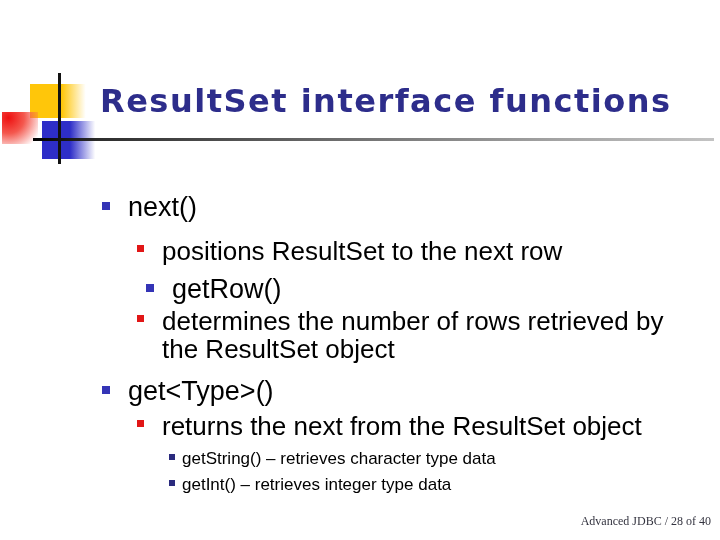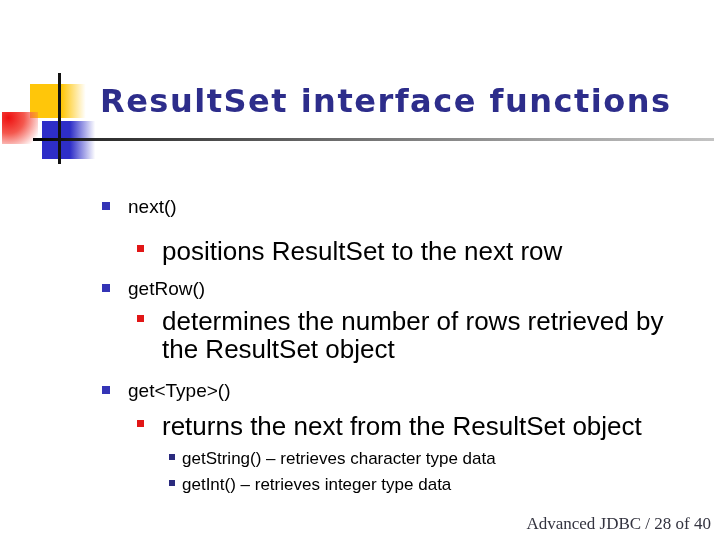--- a/index.html
+++ b/index.html
@@ -31,31 +31,31 @@
   
   .slide-title{
     position:absolute;left:100px;top:84px;width:612px;
     font-family:"DejaVu Sans",sans-serif;font-weight:bold;
     font-size:32px;line-height:34px;letter-spacing:1.5px;
     color:#2d2d8b;white-space:nowrap;
   }
   
   .row{position:absolute;color:#000000;}
   .row .bullet{position:absolute;display:block;}
-  .l1{left:128px;font-size:19px;line-height:30px;white-space:nowrap;}
+  .l1{left:128px;font-size:27px;line-height:30px;white-space:nowrap;}
   .l1 .bullet{left:-26px;top:10px;width:8px;height:8px;background:#3434b6;}
   .l2{left:162px;font-size:26px;line-height:28px;width:505px;}
   .l2 .bullet{left:-25px;top:8px;width:7px;height:7px;background:#e11616;}
   .l3{left:182px;font-size:17px;line-height:24px;white-space:nowrap;}
   .l3 .bullet{left:-13px;top:7px;width:6px;height:6px;background:#2a2a7e;}
   .italic{}
   
   .footer{
     position:absolute;right:9px;top:514px;
-    font-family:"Liberation Serif",serif;font-size:17px;
+    font-family:"Liberation Serif",serif;font-size:12px;
     color:#33333f;white-space:nowrap;
   }
 </style>
 </head>
 <body>
 
 <div class="deco deco-yellow"></div>
 <div class="deco deco-red"></div>
 <div class="deco deco-blue"></div>
 <div class="deco deco-vline"></div>
@@ -66,21 +66,21 @@
 <div class="row l1" style="top:192px;">
   <span class="bullet"></span>
   <span>next()</span>
 </div>
 
 <div class="row l2" style="top:237px;">
   <span class="bullet"></span>
   <span>positions ResultSet to the next row</span>
 </div>
 
-<div class="row l1" style="top:274px;">
+<div class="row l1" style="top:274px;margin-left:44px;">
   <span class="bullet"></span>
   <span>getRow()</span>
 </div>
 
 <div class="row l2" style="top:307px;">
   <span class="bullet"></span>
   <span>determines the number of rows retrieved by the ResultSet object</span>
 </div>
 
 <div class="row l1" style="top:376px;">

